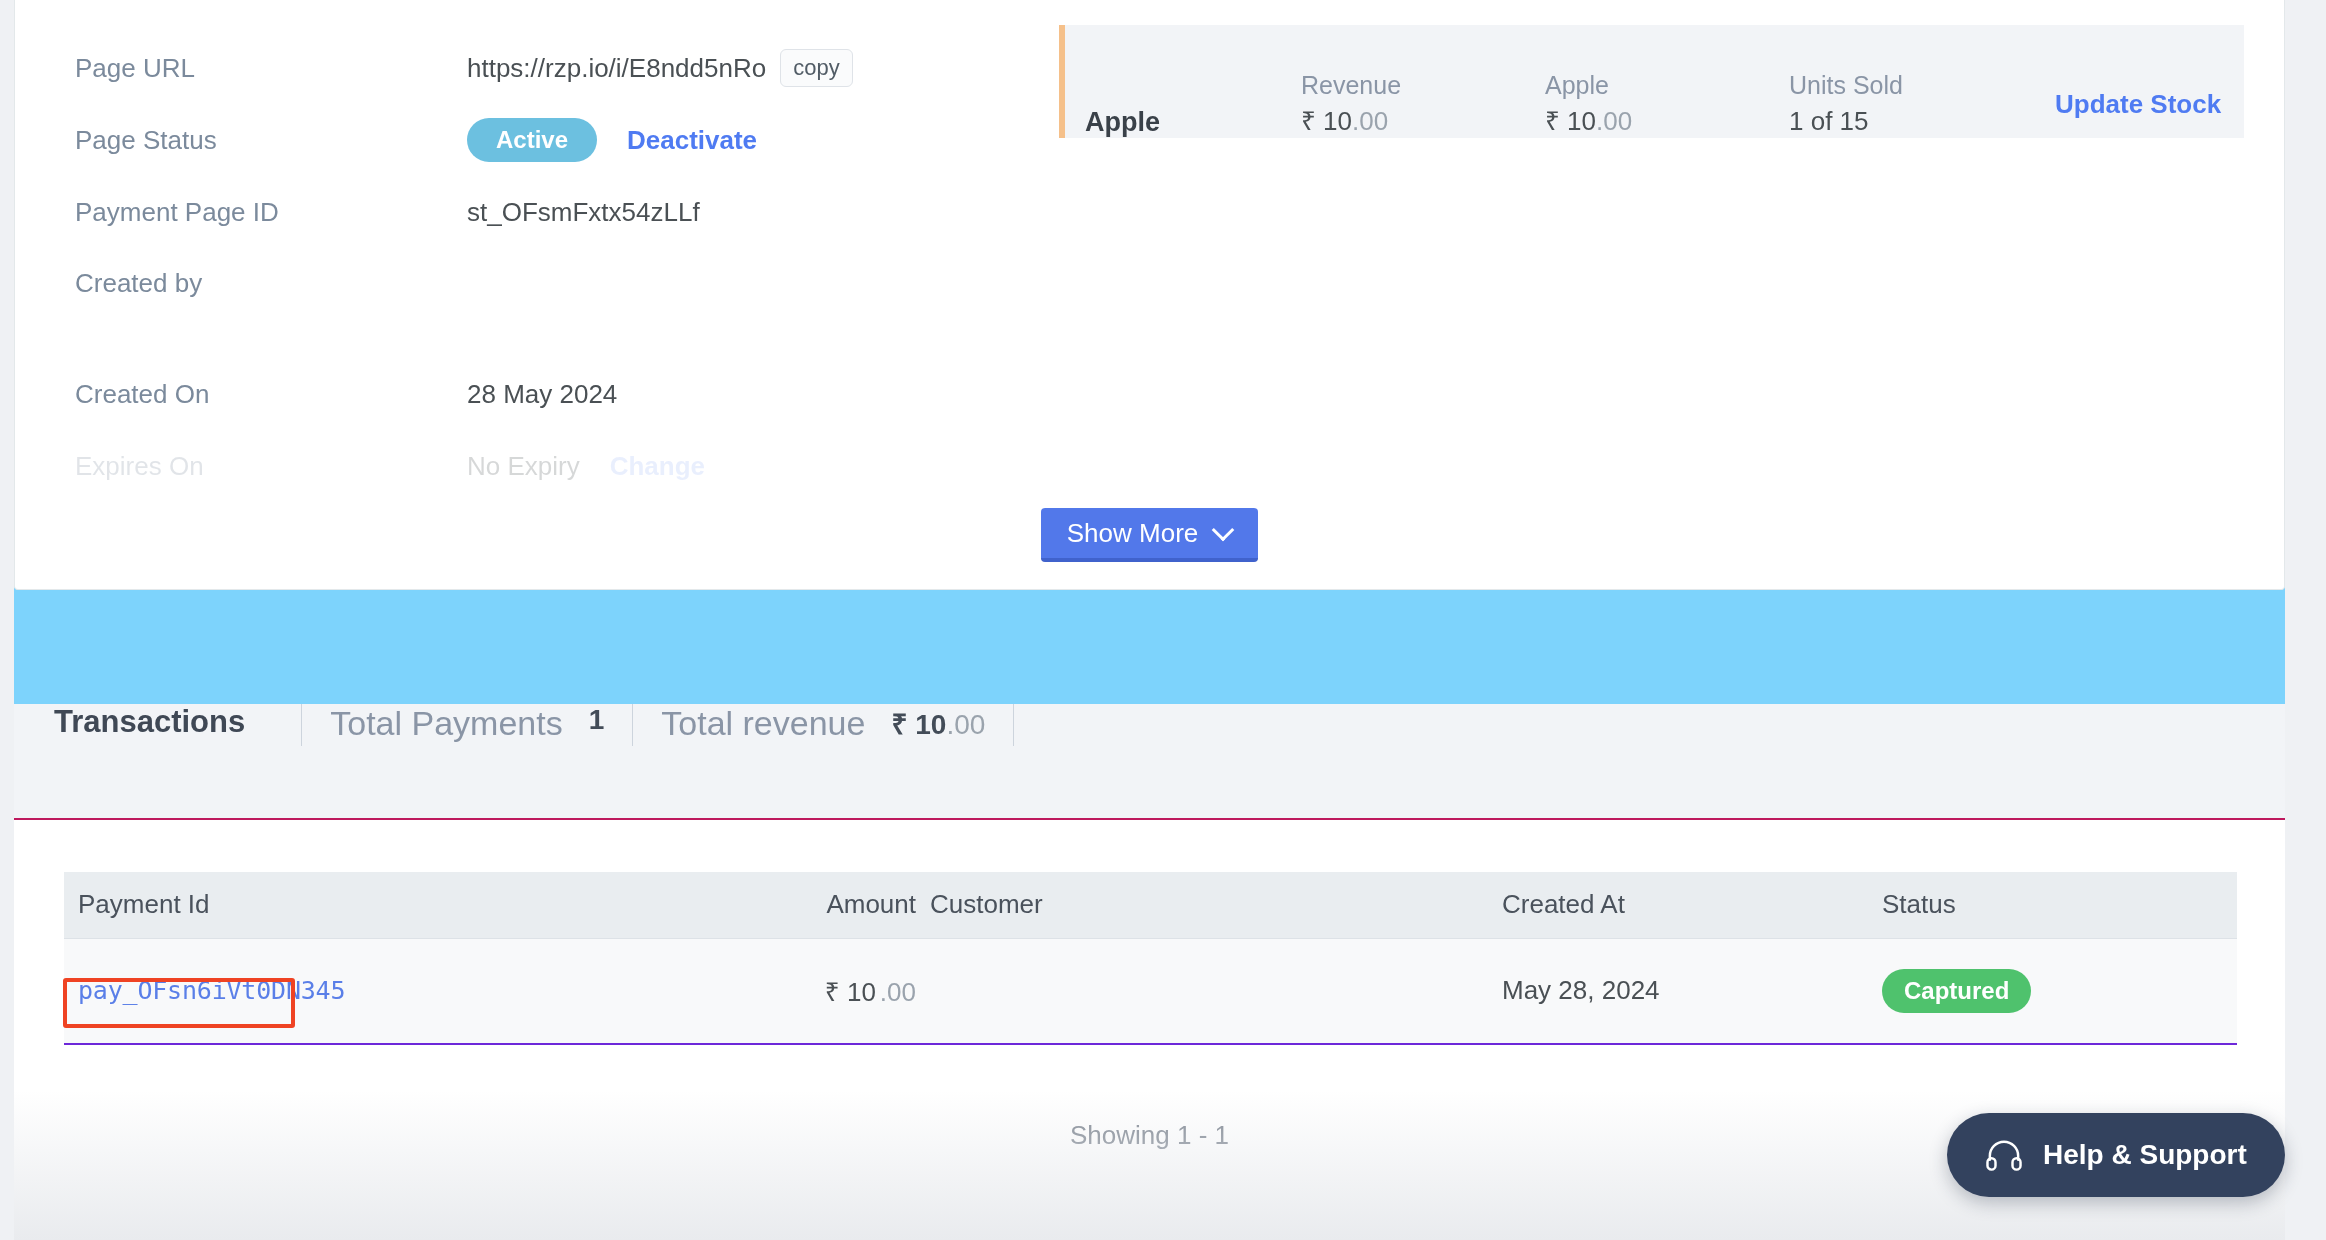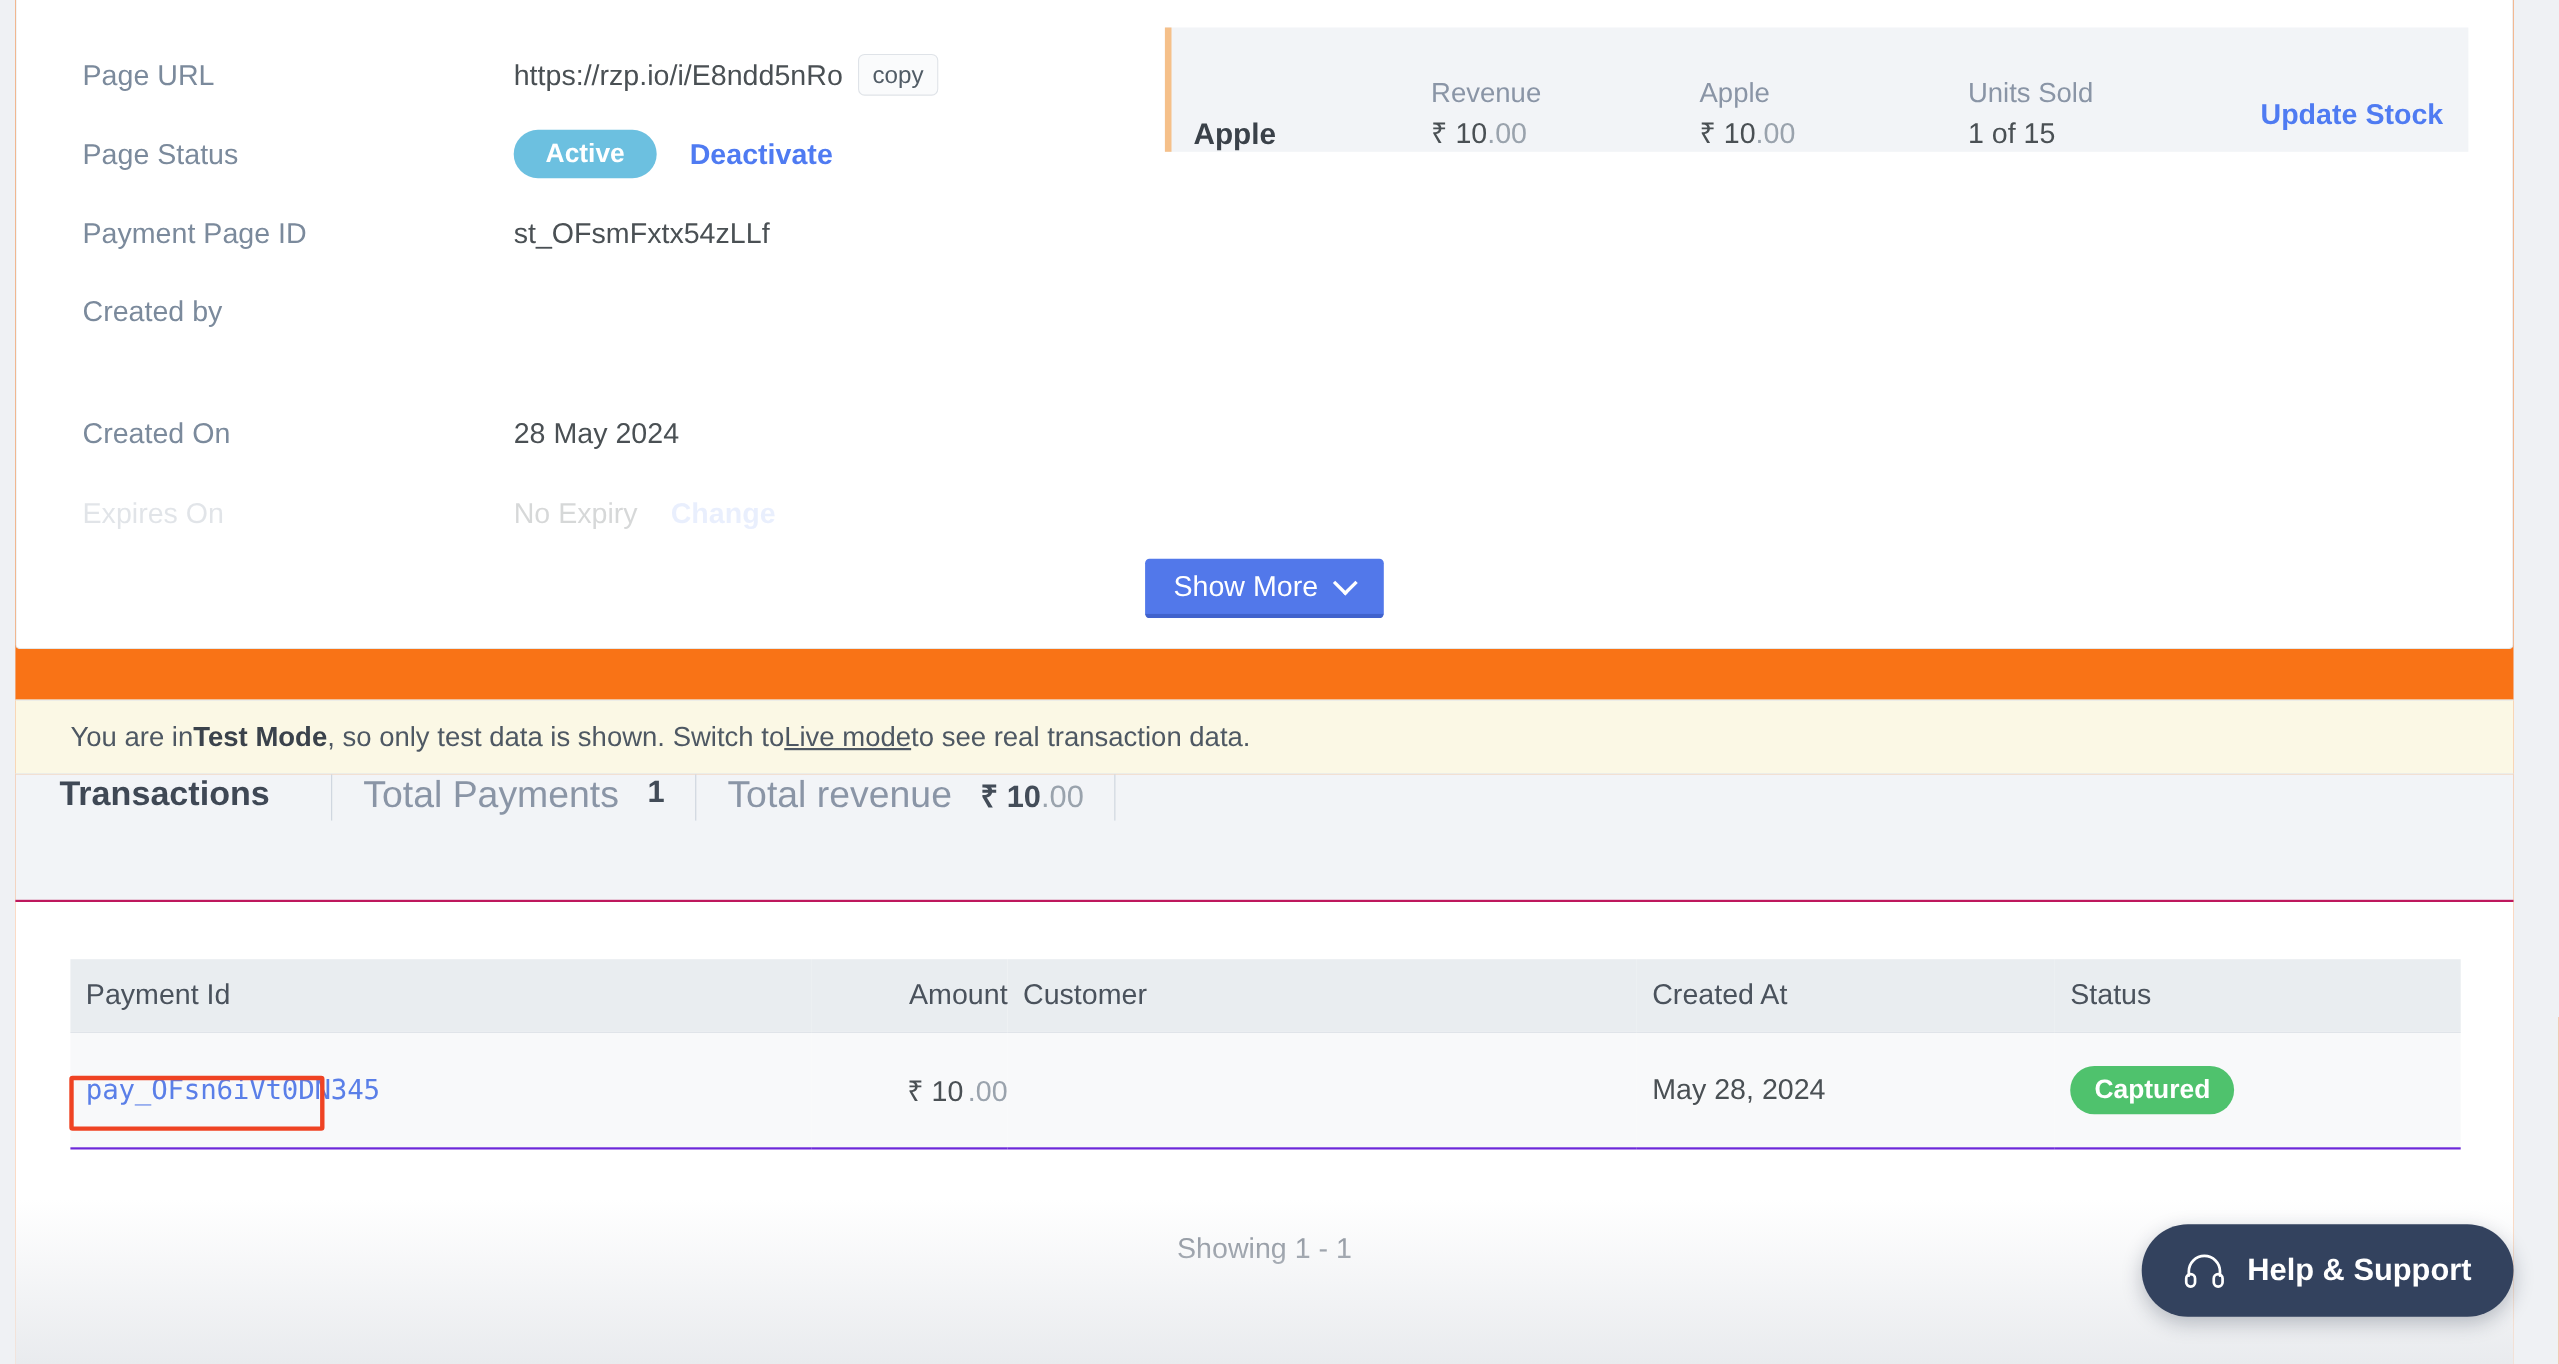--- a/index.html
+++ b/index.html
@@ -10,21 +10,21 @@
     overflow: hidden;
     background: #eff1f4;
     font-family: "Liberation Sans", sans-serif;
     -webkit-font-smoothing: antialiased;
   }
 
   #root {
     position: relative;
     width: 2326px;
     height: 1240px;
-    background: #f97316;
+    background: #7dd3fc;
   }
 
   
   .page-col {
     position: absolute;
     left: 14px;
     top: 0;
     width: 2271px;
     height: 1240px;
   }
@@ -477,27 +477,20 @@
         <div class="showmore-wrap">
           <button class="showmore-btn">
             <span>Show More</span>
             <span class="chev"></span>
           </button>
         </div>
 
       </div>
     </div>
 
-    <div class="test-banner">
-      <span>You are in </span>
-        <b>Test Mode</b>
-        <span>, so only test data is shown. Switch to </span>
-        <u>Live mode</u>
-        <span> to see real transaction data.</span>
-    </div>
 
     <div class="txn-summary">
       <span class="txn-title">Transactions</span>
       <span class="vdiv"></span>
       <span class="sum-label">Total Payments</span>
       <span class="sum-value">1</span>
       <span class="vdiv"></span>
       <span class="sum-label">Total revenue</span>
       <span class="sum-value">
         <span class="rupee">₹ 10</span><span class="dec">.00</span>

